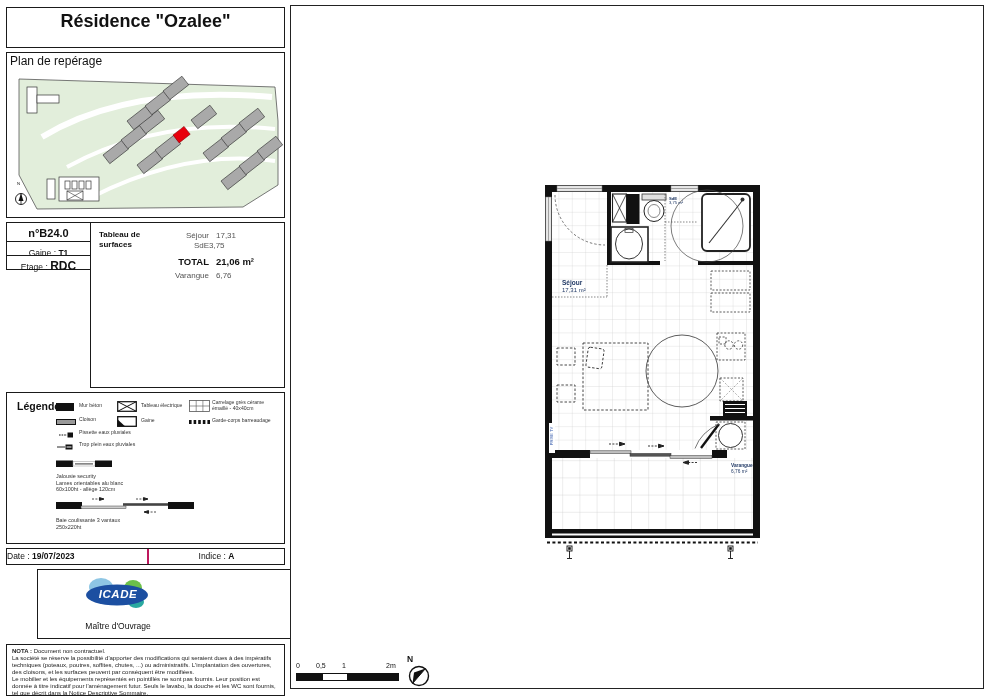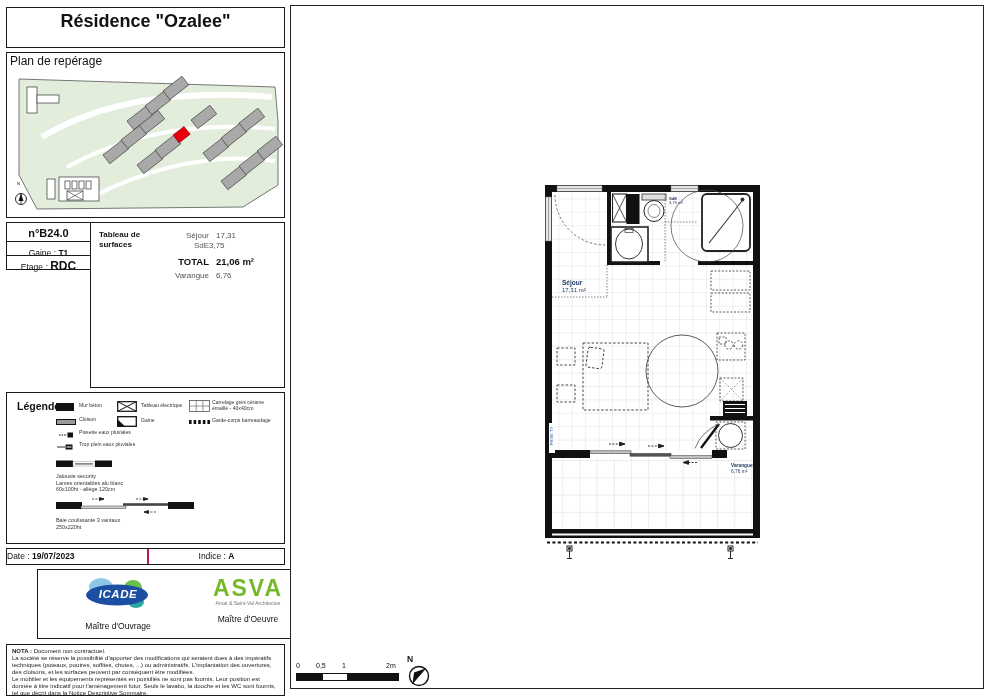--- a/index.html
+++ b/index.html
@@ -200,25 +200,20 @@
     <div class="ab ctr" style="left:24px;top:5px;width:112px;">
       <svg style="margin:0 auto;" width="74" height="40" viewBox="0 0 74 40">
         <ellipse cx="20" cy="12" rx="12" ry="9" fill="#8ec6e4"></ellipse>
         <ellipse cx="52" cy="13" rx="9" ry="8" fill="#6cc04a"></ellipse>
         <ellipse cx="55" cy="27" rx="8" ry="6" fill="#2aa9a0"></ellipse>
         <ellipse cx="36" cy="20" rx="31" ry="10.5" fill="#1c4fa1"></ellipse>
       </svg>
       <span class="ab" style="left:0;right:0;top:13px;color:#fff;font-weight:bold;font-style:italic;font-size:11.5px;letter-spacing:.5px;">ICADE</span>
       <div style="font-size:8.5px;margin-top:6px;">Maître d'Ouvrage</div>
     </div>
-    <div class="ab ctr" style="left:150px;top:7px;width:120px;">
-      <div style="font-size:23px;font-weight:bold;letter-spacing:2px;line-height:1;color:#76b82a;">ASVA</div>
-      <div class="tiny" style="transform:scale(.85);transform-origin:center top;color:#777;margin-top:1px;">Amat &amp; Saint-Val Architectes</div>
-      <div style="font-size:8.5px;margin-top:7px;">Maître d'Oeuvre</div>
-    </div>
   </div>
 
   <div class="panel" style="left:6px;top:644px;width:279px;height:52px;padding:3px 5px;font-size:6px;line-height:1.18;color:#222;">
     <div>
       <span style="font-weight:bold;">NOTA : </span><span>Document non contractuel.</span>
     </div>
     <div>La société se réserve la possibilité d'apporter des modifications qui seraient dues à des impératifs techniques (poteaux, poutres, soffites, chutes, ...) ou administratifs. L'implantation des ouvertures, des cloisons, et les surfaces peuvent par conséquent être modifiées.</div>
     <div>Le mobilier et les équipements représentés en pointillés ne sont pas fournis. Leur position est donnée à titre indicatif pour l'aménagement futur. Seuls le lavabo, la douche et les WC sont fournis, tel que décrit dans la Notice Descriptive Sommaire.</div>
   </div>
 

